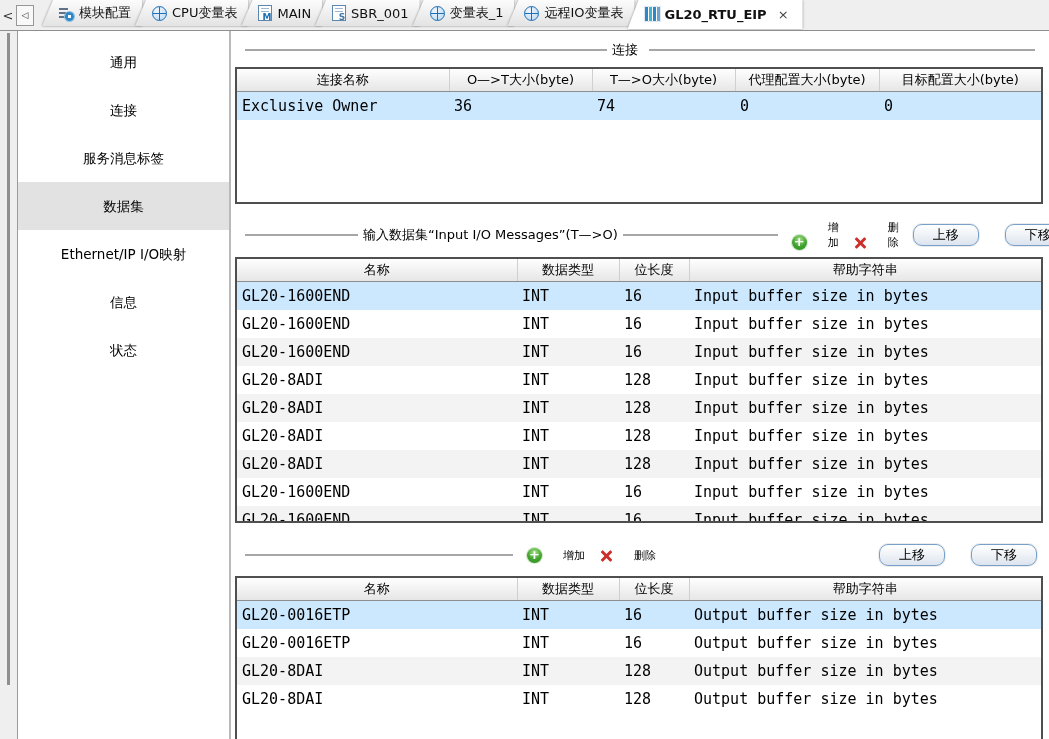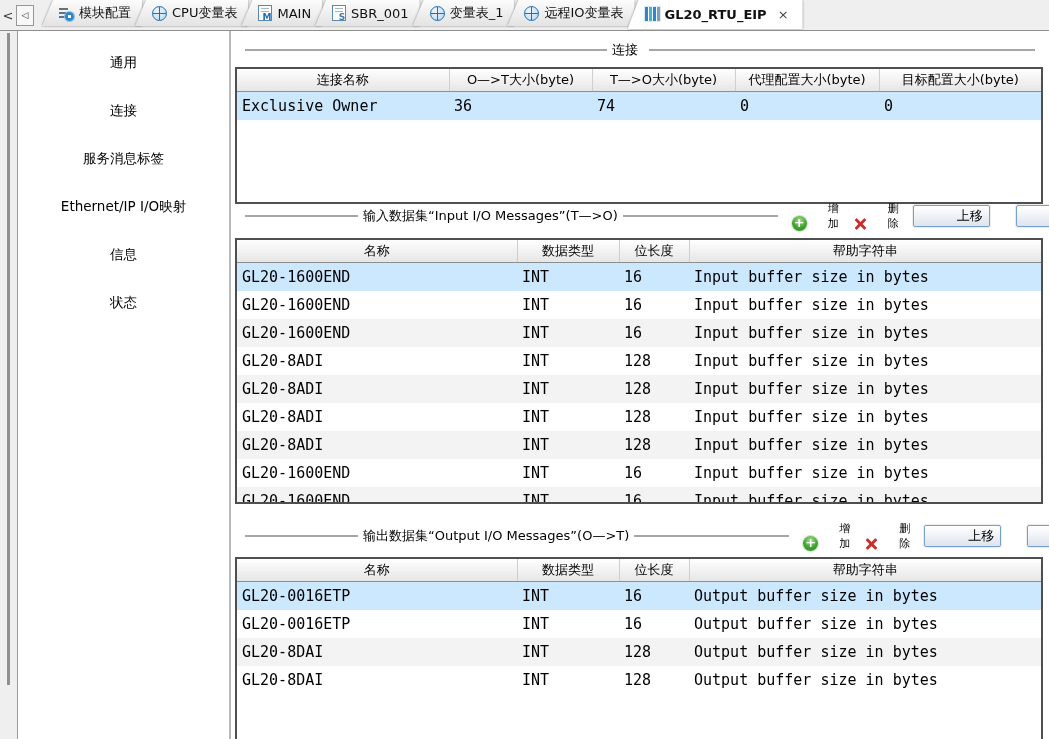--- a/index.html
+++ b/index.html
@@ -45,43 +45,43 @@
   .left-rail{width:17px;position:relative;background:#efefef;border-right:1px solid #9b9b9b;flex:none;}
   .left-rail::before{content:"";position:absolute;left:7px;top:2px;width:3px;height:652px;background:#8f8f8f;}
   .sidebar{width:211px;flex:none;background:#fff;border-right:2px solid #b9b9b9;padding-top:7px;}
   .side-item{height:48px;line-height:48px;text-align:center;font-size:13.5px;color:#000;cursor:pointer;}
   .side-item.selected{background:#e2e2e2;}
   .main{flex:1;background:#fff;overflow:hidden;padding:0 4px 0 2px;}
 
   
   .group{display:flex;align-items:center;}
   .group.conn{height:18px;margin-top:10px;}
-  .group.dataset{height:24px;}
+  .group.dataset{height:24px;margin-top:19px;}
   .group.dataset.out{margin-top:20px;}
   .gline{height:2px;background:#a6a6a6;flex:none;}
   .gl-conn-l{width:362px;margin-left:12px;}
   .gl-conn-r{flex:1;margin-right:10px;margin-left:6px;}
   .gl-ds-l{width:113px;margin-left:12px;}
   .gl-ds-r{width:155px;}
   .gtitle{padding:0 5px;font-size:13px;color:#000;white-space:nowrap;}
 
   .group-actions{display:flex;align-items:center;flex:1;margin-left:14px;}
   .icon-text-btn{display:flex;align-items:flex-end;gap:21px;font-size:11px;cursor:pointer;margin-right:14px;}
   .plus-icon{width:15px;height:15px;border-radius:50%;position:relative;flex:none;
       background:radial-gradient(circle at 50% 30%,#a8e08a,#3fa22e 55%,#2e8c21);box-shadow:0 0 0 1px #cfe7c6;}
   .plus-icon::before{content:"+";position:absolute;left:0;top:-1px;width:15px;text-align:center;
       font:bold 13px/15px "DejaVu Sans",sans-serif;color:#fff;}
   .x-icon{width:14px;height:14px;position:relative;flex:none;}
   .x-icon::before,.x-icon::after{content:"";position:absolute;left:6px;top:0;width:3px;height:14px;border-radius:1px;background:#cc2f2a;}
   .x-icon::before{transform:rotate(45deg);}
   .x-icon::after{transform:rotate(-45deg);}
   .spacer{flex:1;}
-  .win-btn{width:77px;height:22px;flex:none;border:1px solid #78a0ca;border-radius:2px;
+  .win-btn{width:66px;height:22px;flex:none;border:1px solid #78a0ca;border-radius:9px;
       background:linear-gradient(#ffffff,#ebeff5 60%,#dde4ee);font-size:13px;color:#000;
-      font-family:"DejaVu Sans",sans-serif;cursor:pointer;box-shadow:0 0 0 1px #ececec;text-align:right;}
+      font-family:"DejaVu Sans",sans-serif;cursor:pointer;box-shadow:0 0 0 1px #ececec;}
   .win-btn.up{margin-right:26px;}
   .win-btn.down{margin-right:8px;}
 
   
   .table-box{border:2px solid #4f4f4f;background:#fff;margin:0 2px;overflow:hidden;}
   .conn-box{height:133px;margin-top:8px;}
   .in-box{height:262px;margin-top:10px;}
   .out-box{height:196px;margin-top:9px;}
   table{width:100%;border-collapse:collapse;table-layout:fixed;padding-left:36px;}
   th{height:22px;background:linear-gradient(#fefefe,#e6e6e6);border-right:1px solid #cfcfcf;
@@ -150,20 +150,21 @@
       </div>
   </div>
 
   <div class="content">
     <div class="left-rail"></div>
 
     <nav class="sidebar" id="sidebar">
         <div class="side-item">通用</div>
         <div class="side-item">连接</div>
         <div class="side-item">服务消息标签</div>
+        <div class="side-item selected">数据集</div>
         <div class="side-item">Ethernet/IP I/O映射</div>
         <div class="side-item">信息</div>
         <div class="side-item">状态</div>
       </nav>
 
     <main class="main">
 
       <div class="group conn">
         <span class="gline gl-conn-l"></span>
         <span class="gtitle">连接</span>
@@ -287,21 +288,20 @@
                 <td>INT</td>
                 <td>16</td>
                 <td>Input buffer size in bytes</td>
               </tr>
             </tbody>
         </table>
       </div>
 
       <div class="group dataset out">
         <span class="gline gl-ds-l"></span>
-        <span class="gtitle">输出数据集“Output I/O Messages”(O—&gt;T)</span>
         <span class="gline gl-ds-r"></span>
         <div class="group-actions">
           <span class="icon-text-btn">
             <span class="plus-icon"></span>
             <span>增加</span>
           </span>
           <span class="icon-text-btn">
             <span class="x-icon"></span>
             <span>删除</span>
           </span>

